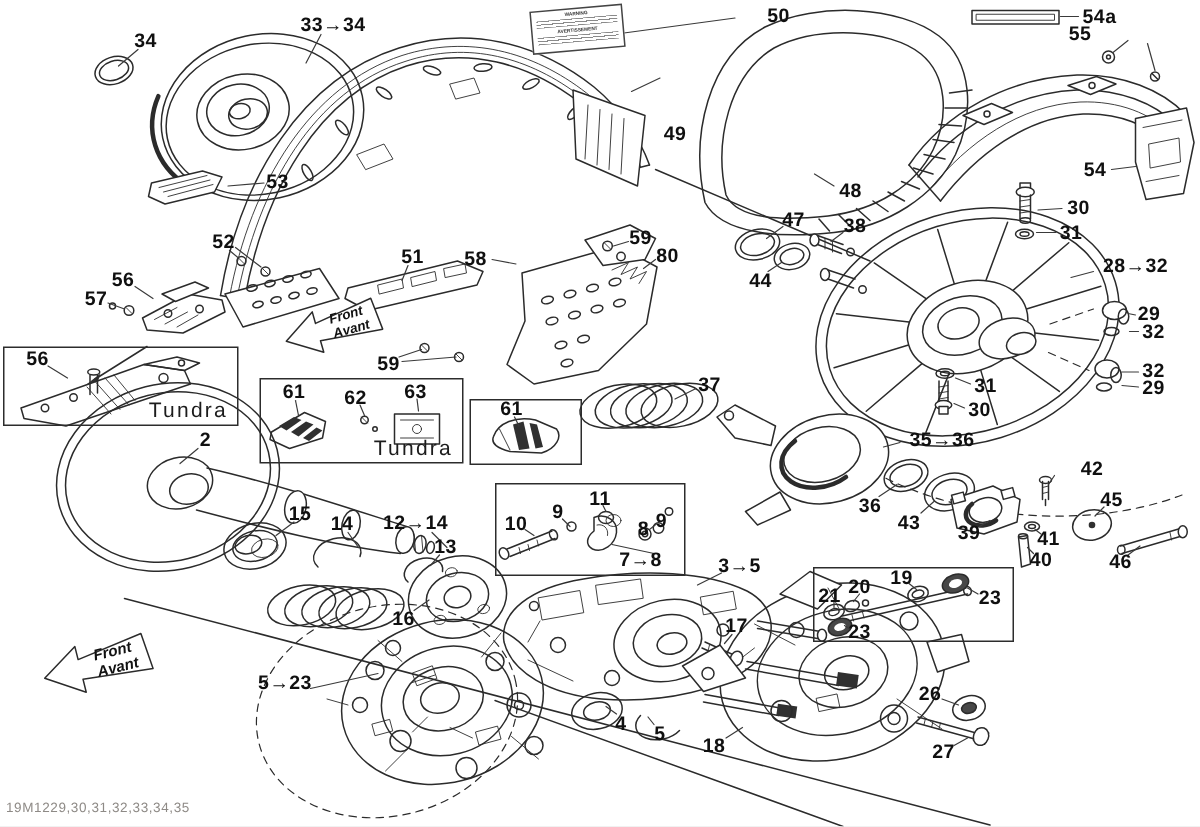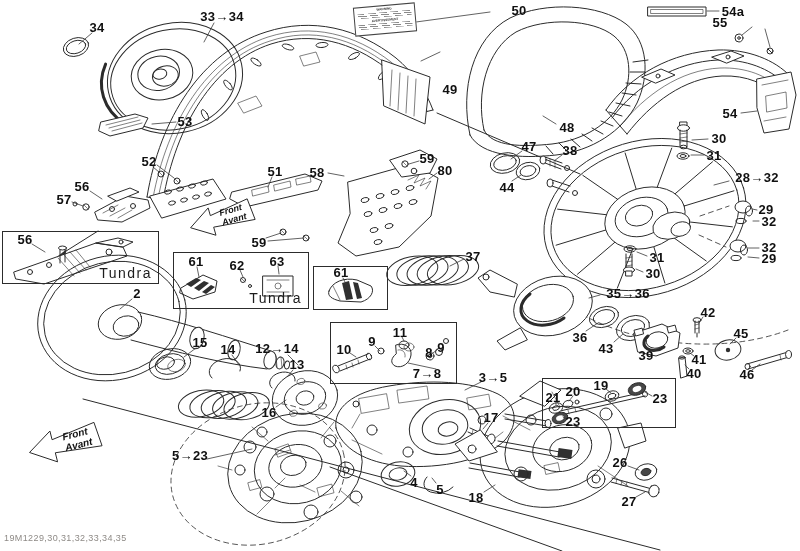--- a/index.html
+++ b/index.html
@@ -674,21 +674,21 @@
       <span class="callout" style="left: 653px; top: 273px;">30</span>
       <span class="callout" style="left: 196px; top: 261px;">61</span>
       <span class="callout" style="left: 237px; top: 265px;">62</span>
       <span class="callout" style="left: 277px; top: 261px;">63</span>
       <span class="callout" style="left: 473px; top: 256px;">37</span>
       <span class="callout" style="left: 628px; top: 293px;">35→36</span>
       <span class="callout" style="left: 137px; top: 293px;">2</span>
       <span class="callout" style="left: 341px; top: 272px;">61</span>
       <span class="callout" style="left: 580px; top: 337px;">36</span>
       <span class="callout" style="left: 606px; top: 348px;">43</span>
-      <span class="callout" style="left: 708px; top: 312px;">42</span>
+      <span class="callout" style="left: 728px; top: 312px;">42</span>
       <span class="callout" style="left: 646px; top: 355px;">39</span>
       <span class="callout" style="left: 699px; top: 359px;">41</span>
       <span class="callout" style="left: 694px; top: 373px;">40</span>
       <span class="callout" style="left: 741px; top: 333px;">45</span>
       <span class="callout" style="left: 747px; top: 374px;">46</span>
       <span class="callout" style="left: 200px; top: 342px;">15</span>
       <span class="callout" style="left: 228px; top: 349px;">14</span>
       <span class="callout" style="left: 277px; top: 348px;">12→14</span>
       <span class="callout" style="left: 297px; top: 364px;">13</span>
       <span class="callout" style="left: 269px; top: 412px;">16</span>

